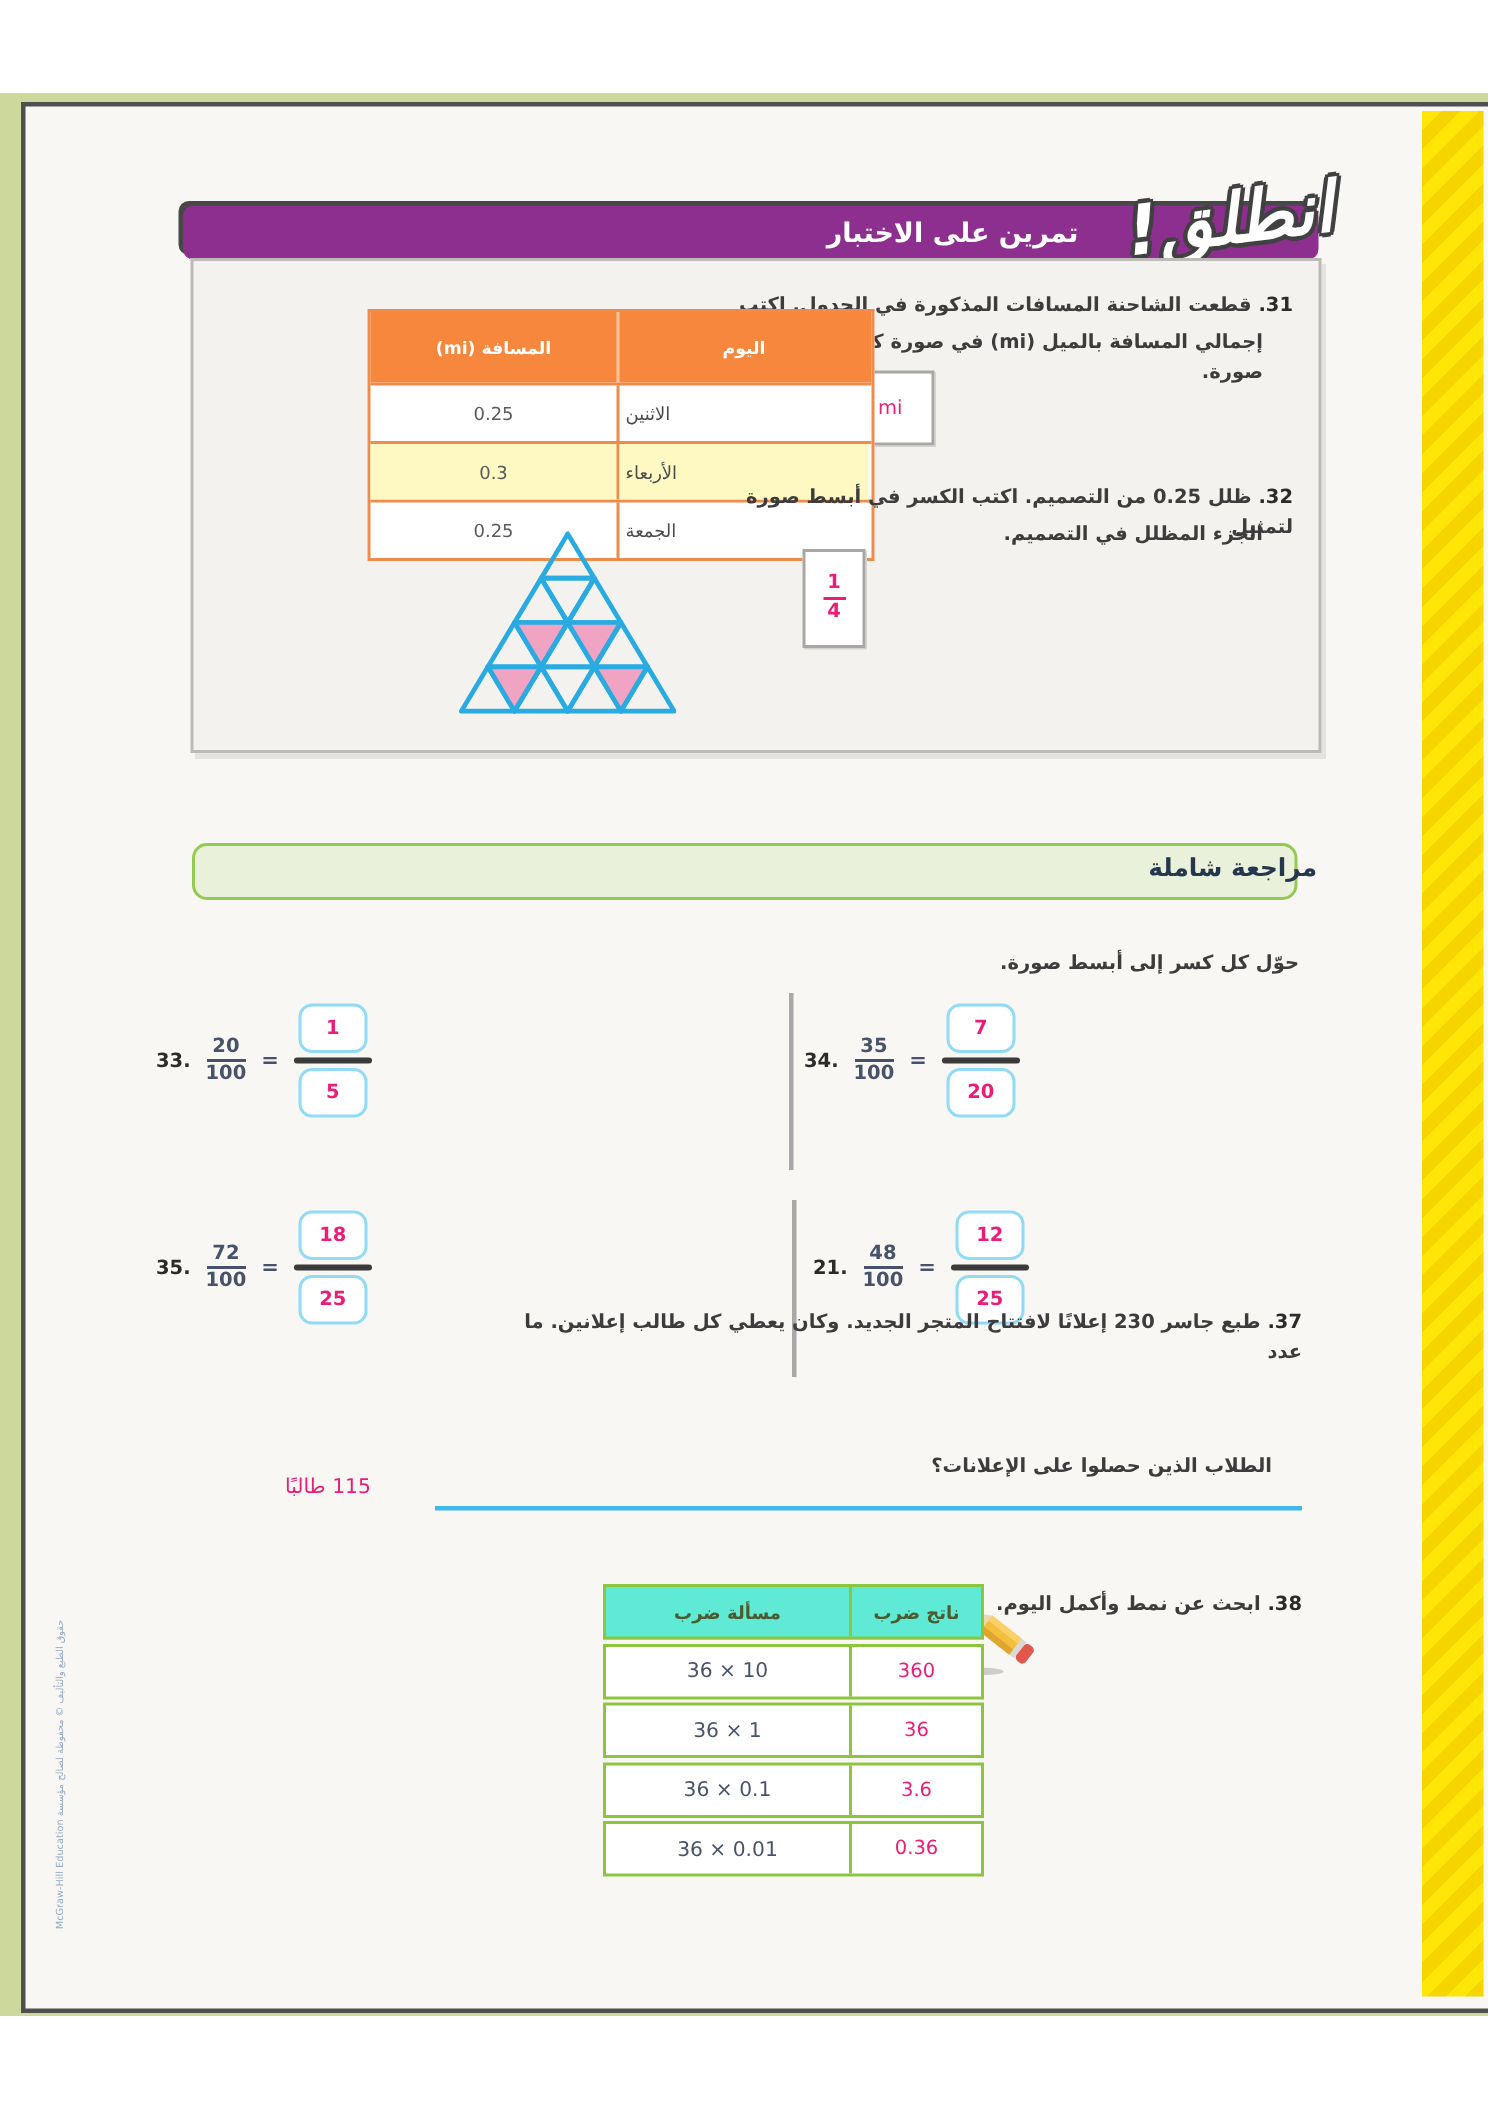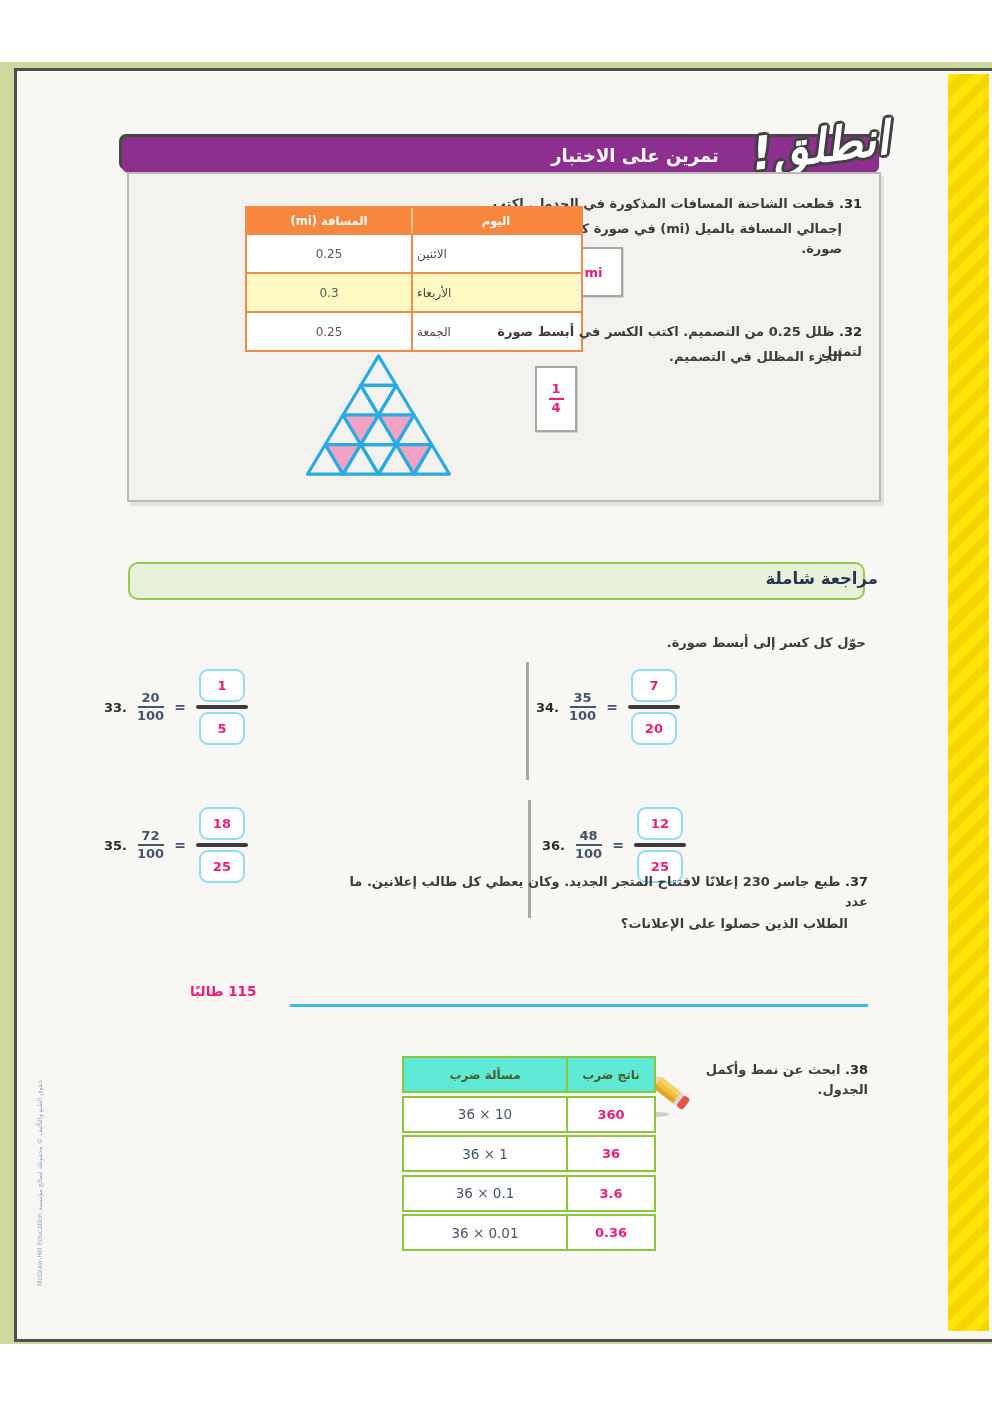--- a/index.html
+++ b/index.html
@@ -23,37 +23,37 @@
         color:#fff;font-weight:800;font-style:italic;font-size:46px;line-height:88px;transform:rotate(-7deg);
         text-shadow:-2px -2px 0 #414141,2px -2px 0 #414141,-2px 2px 0 #414141,2px 2px 0 #414141,
                     0 -3px 0 #414141,0 3px 0 #414141,-3px 0 0 #414141,3px 0 0 #414141}
   
   .exbox{position:absolute;left:127px;top:172px;width:750px;height:326px;background:#f3f2ef;
         border:2px solid #bcbbb8;box-shadow:3px 4px 0 rgba(0,0,0,0.08)}
   .ptext{direction:rtl;text-align:right;font-size:13px;font-weight:bold;color:#3c3c3c;line-height:1.5}
   .pnum{color:#2b2b2b}
   
   .t31{position:absolute;left:245px;top:206px;width:334px;border:2.5px solid #ef8c4c;background:#fff}
-  .t31 .hrow{display:flex;height:25px;background:#f6873d}
+  .t31 .hrow{display:flex;height:47px;background:#f6873d}
   .t31 .hcell{display:flex;align-items:center;justify-content:center;color:#fff;font-weight:bold;
         font-size:11.5px;direction:rtl}
   .t31 .hc-dist{width:164px;border-right:2px solid #fbc49a}
   .t31 .hc-day{width:166px}
   .t31 .brow{display:flex;height:37px;border-top:2px solid #ef8c4c}
   .t31 .c-dist{width:164px;border-right:2px solid #ef8c4c;display:flex;align-items:center;
         justify-content:center;font-size:12px;color:#5a5a5a}
   .t31 .c-day{width:166px;display:flex;align-items:center;justify-content:flex-end;padding-left:4px;
         direction:rtl;padding-right:14px;font-size:12px;color:#4a4a4a;box-sizing:border-box}
   .t31 .alt{background:#fef9c3}
   
   .graybox{position:absolute;background:#fff;border:2px solid #a9a7a4;box-shadow:1px 1px 0 #d5d4d2;
         display:flex;align-items:center;justify-content:center;gap:6px}
   .pfrac{display:flex;flex-direction:column;align-items:center;color:#ec1d78;font-weight:bold;font-size:13px;line-height:1.15}
   .pfrac .bar{width:15px;height:2px;background:#ec1d78;margin:1px 0}
-  .pink{color:#ec1d78;font-weight:bold}
+  .pink{color:#ec1d78;font-weight:normal}
   
   .review-box{position:absolute;left:128px;top:562px;width:737px;height:38px;background:#eaf1da;
         border:2.5px solid #95ca52;border-radius:10px;box-sizing:border-box}
   .review-title{position:absolute;left:730px;top:569px;width:148px;text-align:right;direction:rtl;
         font-weight:bold;font-size:16.5px;color:#26364e}
   
   .prob-frac{position:absolute;display:flex;align-items:center;gap:10px;height:82px;direction:ltr}
   .fnum{font-size:13px;font-weight:bold;color:#2b2b2b}
   .gfrac{display:flex;flex-direction:column;align-items:center;font-weight:bold;color:#46536b;
         font-size:13px;line-height:1.2}
@@ -207,44 +207,44 @@
   <span class="astack">
     <span class="abox">18</span>
     <span class="abar"></span>
     <span class="abox">25</span>
   </span>
 </div>
 
 <div class="vdiv" style="left:528px;top:800px;height:118px"></div>
 
 <div class="prob-frac" style="left:542px;top:804px">
-  <span class="fnum">36.</span>
+  <span class="fnum">21.</span>
   <span class="gfrac">
     <span class="top">48</span>
     <span>100</span>
   </span>
   <span class="eq">=</span>
   <span class="astack">
     <span class="abox">12</span>
     <span class="abar"></span>
     <span class="abox">25</span>
   </span>
 </div>
 
 <div class="abs ptext" style="left:340px;top:872px;width:528px">
   <span class="pnum">37.</span>
   <span>طبع جاسر 230 إعلانًا لافتتاح المتجر الجديد. وكان يعطي كل طالب إعلانين. ما عدد</span>
 </div>
-<div class="abs ptext" style="left:340px;top:914px;width:508px">الطلاب الذين حصلوا على الإعلانات؟</div>
+<div class="abs ptext" style="left:340px;top:968px;width:508px">الطلاب الذين حصلوا على الإعلانات؟</div>
 <div class="abs pink" style="left:190px;top:983px;font-size:13.5px;direction:rtl">115 طالبًا</div>
 <div class="ansline" style="left:290px;top:1004px;width:578px"></div>
 
 <div class="abs ptext" style="left:655px;top:1060px;width:213px">
   <span class="pnum">38.</span>
-  <span>ابحث عن نمط وأكمل الجدول.</span>
+  <span>ابحث عن نمط وأكمل اليوم.</span>
 </div>
 
 <svg class="abs" style="left:642px;top:1064px" width="58" height="60" viewBox="0 0 60 60">
   <ellipse cx="15" cy="51" rx="13" ry="2.5" fill="#cfcdc9"></ellipse>
   <g transform="rotate(38 30 29)">
     <polygon points="12,22 12,36 0,29" fill="#ecd9b4"></polygon>
     <polygon points="4,26.5 4,31.5 0,29" fill="#555555"></polygon>
     <rect x="12" y="22" width="26" height="14" fill="#f5bf3e"></rect>
     <rect x="12" y="22" width="26" height="4.5" fill="#f9d168"></rect>
     <rect x="12" y="31.5" width="26" height="4.5" fill="#e0a52f"></rect>

